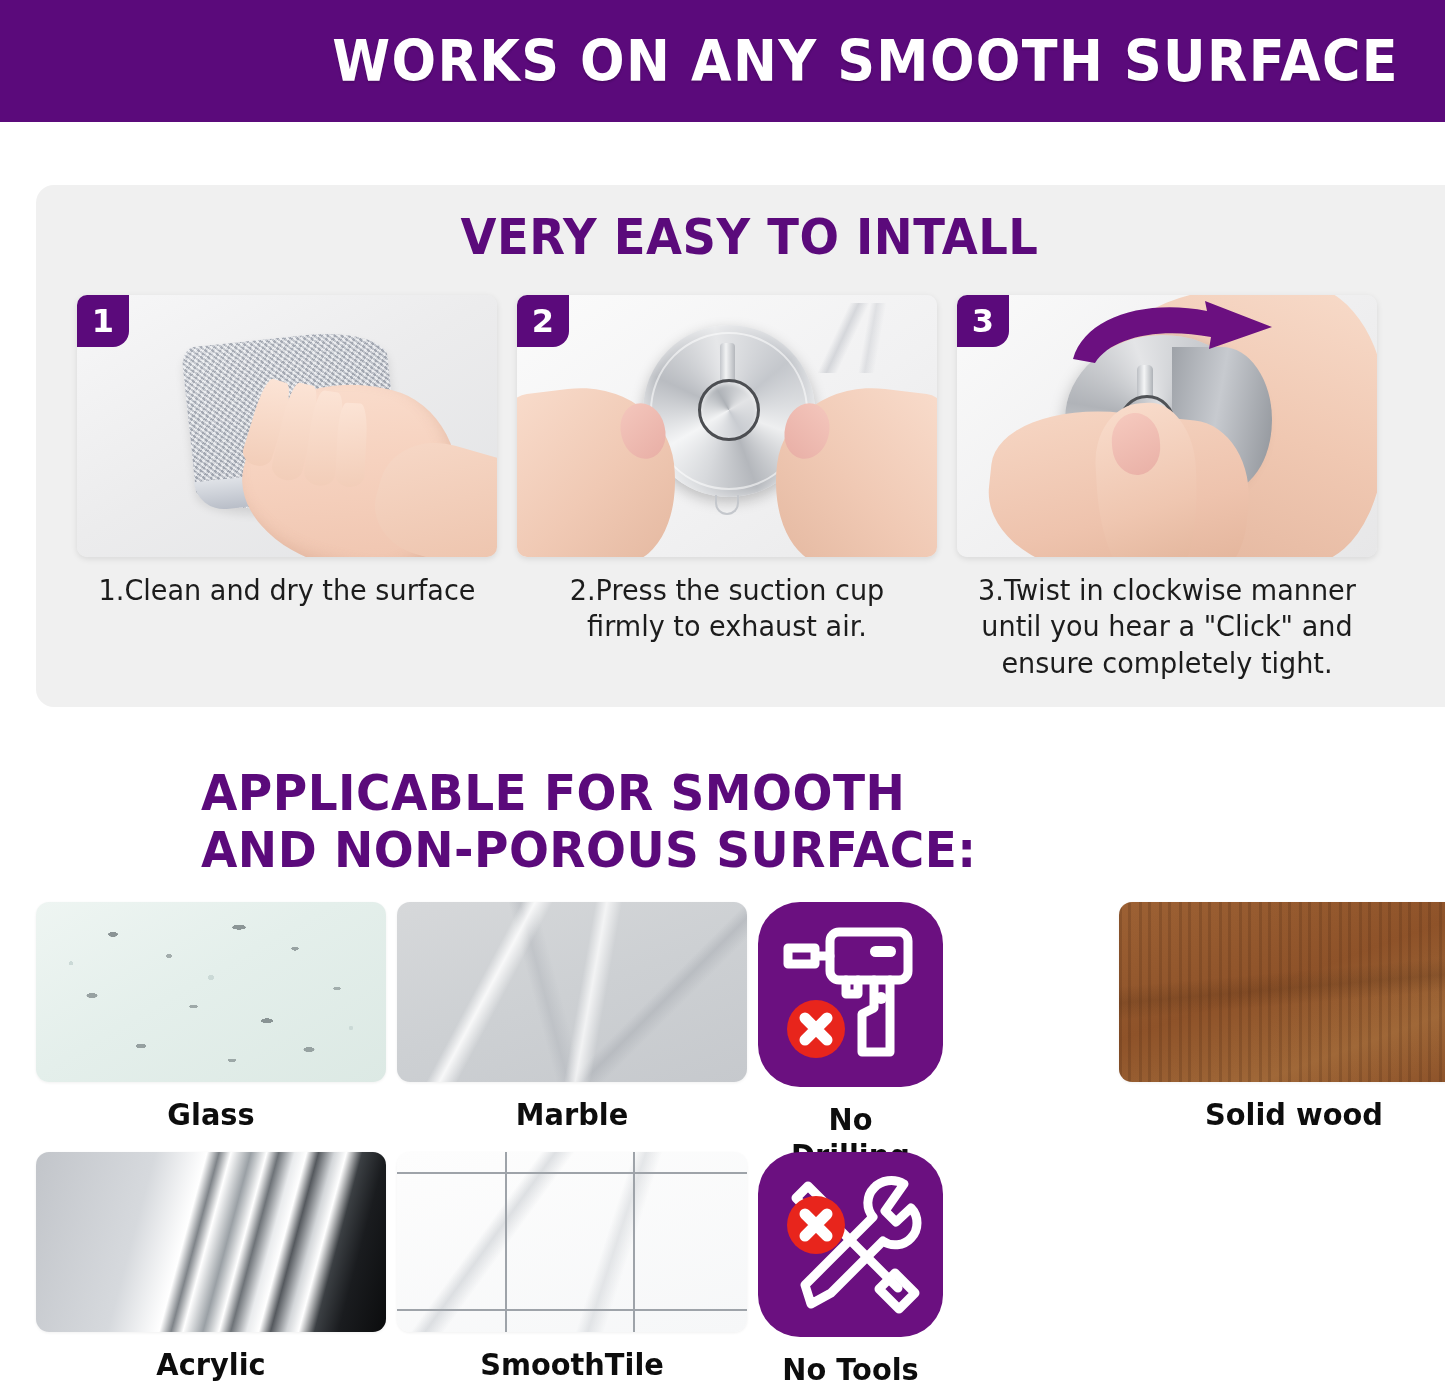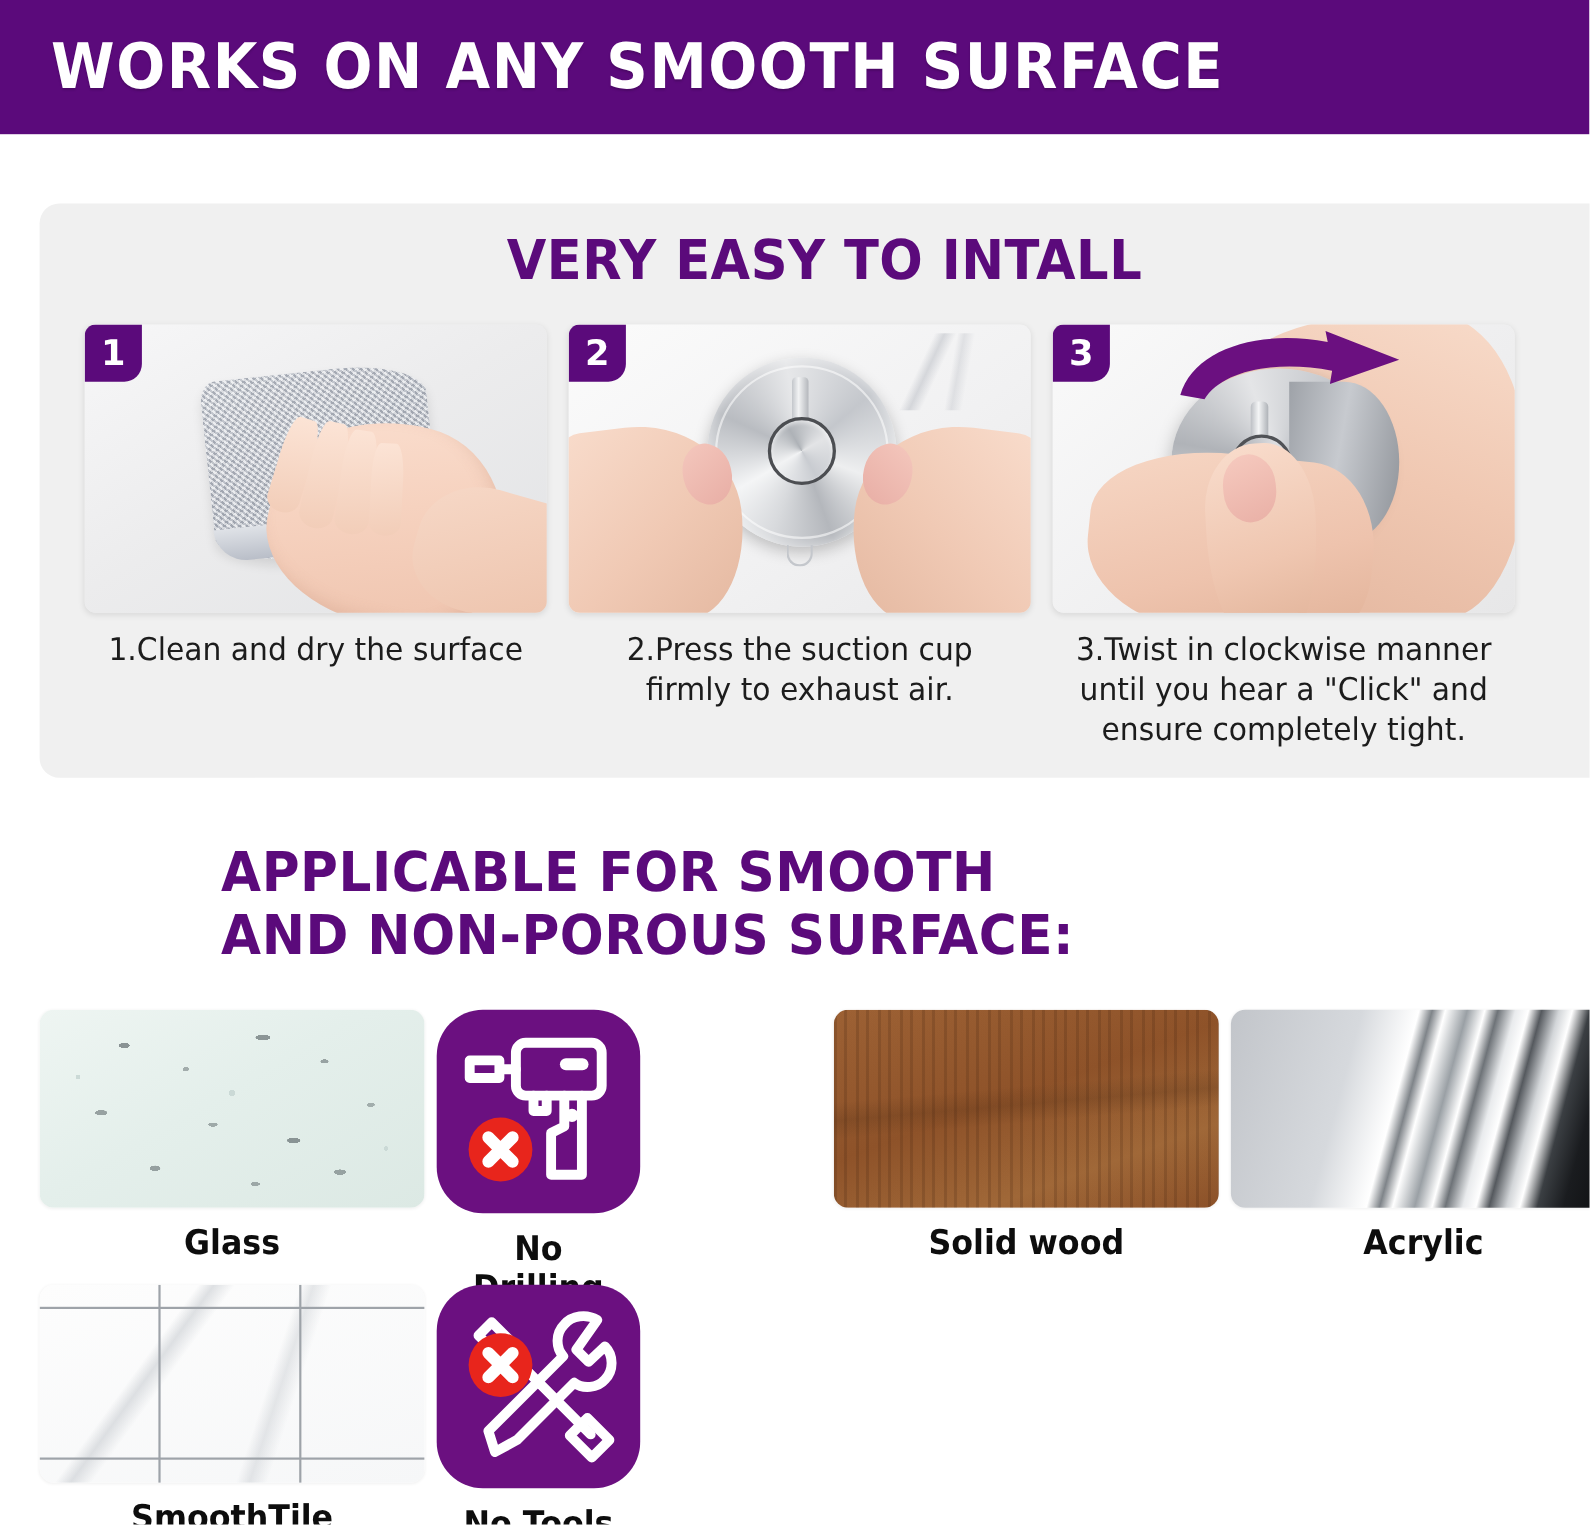--- a/index.html
+++ b/index.html
@@ -8,21 +8,21 @@
     background:#ffffff;
     font-family:"Liberation Sans", sans-serif;
     position:relative;
     overflow:hidden;
   }
 
   
   .banner{
     position:absolute; left:0; top:0; width:1445px; height:122px;
     background:#5B0A7B;
-    display:flex; align-items:center; justify-content:flex-start;
+    display:flex; align-items:center; justify-content:flex-end;
   }
   .banner-title{
     color:#ffffff;
     font-size:57px;
     font-weight:bold;
     letter-spacing:1.5px;
     font-family:"DejaVu Sans", sans-serif;
     transform:scaleX(0.92);
     text-shadow:0 2px 2px rgba(0,0,0,0.18);
     white-space:nowrap;
@@ -223,21 +223,21 @@
     letter-spacing:0.5px;
   }
 
   .grid{
     position:absolute; left:36px; top:902px;
     width:1376px;
     display:grid;
     grid-template-columns:361px 361px 361px 293px;
     grid-template-rows:250px 250px;
   }
-  .cell{ position:relative;margin-top:16px; }
+  .cell{ position:relative; }
   .swatch{
     width:350px; height:180px; border-radius:13px; overflow:hidden;
     position:relative; box-shadow:0 1px 3px rgba(0,0,0,.06);
   }
   .cell-label{
     margin-top:14px; width:350px; text-align:center;
     font-size:31px; font-weight:bold; color:#0d0d0d;
     font-family:"DejaVu Sans", sans-serif;
     transform:scaleX(0.93);
   }
@@ -391,20 +391,24 @@
 </div>
 
 <div class="grid">
 
   <div class="cell">
     <div class="swatch tx-glass"></div>
     <div class="cell-label">Glass</div>
   </div>
 
 
+  <div class="cell">
+    <div class="swatch tx-marble"></div>
+    <div class="cell-label">Marble</div>
+  </div>
 
   <div class="cell">
     <div class="feature-badge">
       <svg class="badge-svg" viewBox="0 0 185 185">
         <g fill="none" stroke="#ffffff" stroke-width="9" stroke-linejoin="round" stroke-linecap="round">
           <rect x="72" y="30" width="78" height="48" rx="9"></rect>
           <path d="M72 54 L57 54 L57 46 L30 46 L30 62 L57 62 L57 54"></path>
           <path d="M88 78 L88 92 L100 92 L100 78"></path>
           <path d="M116 78 L116 106 L104 112 L104 150 L132 150 L132 78"></path>
         </g>

